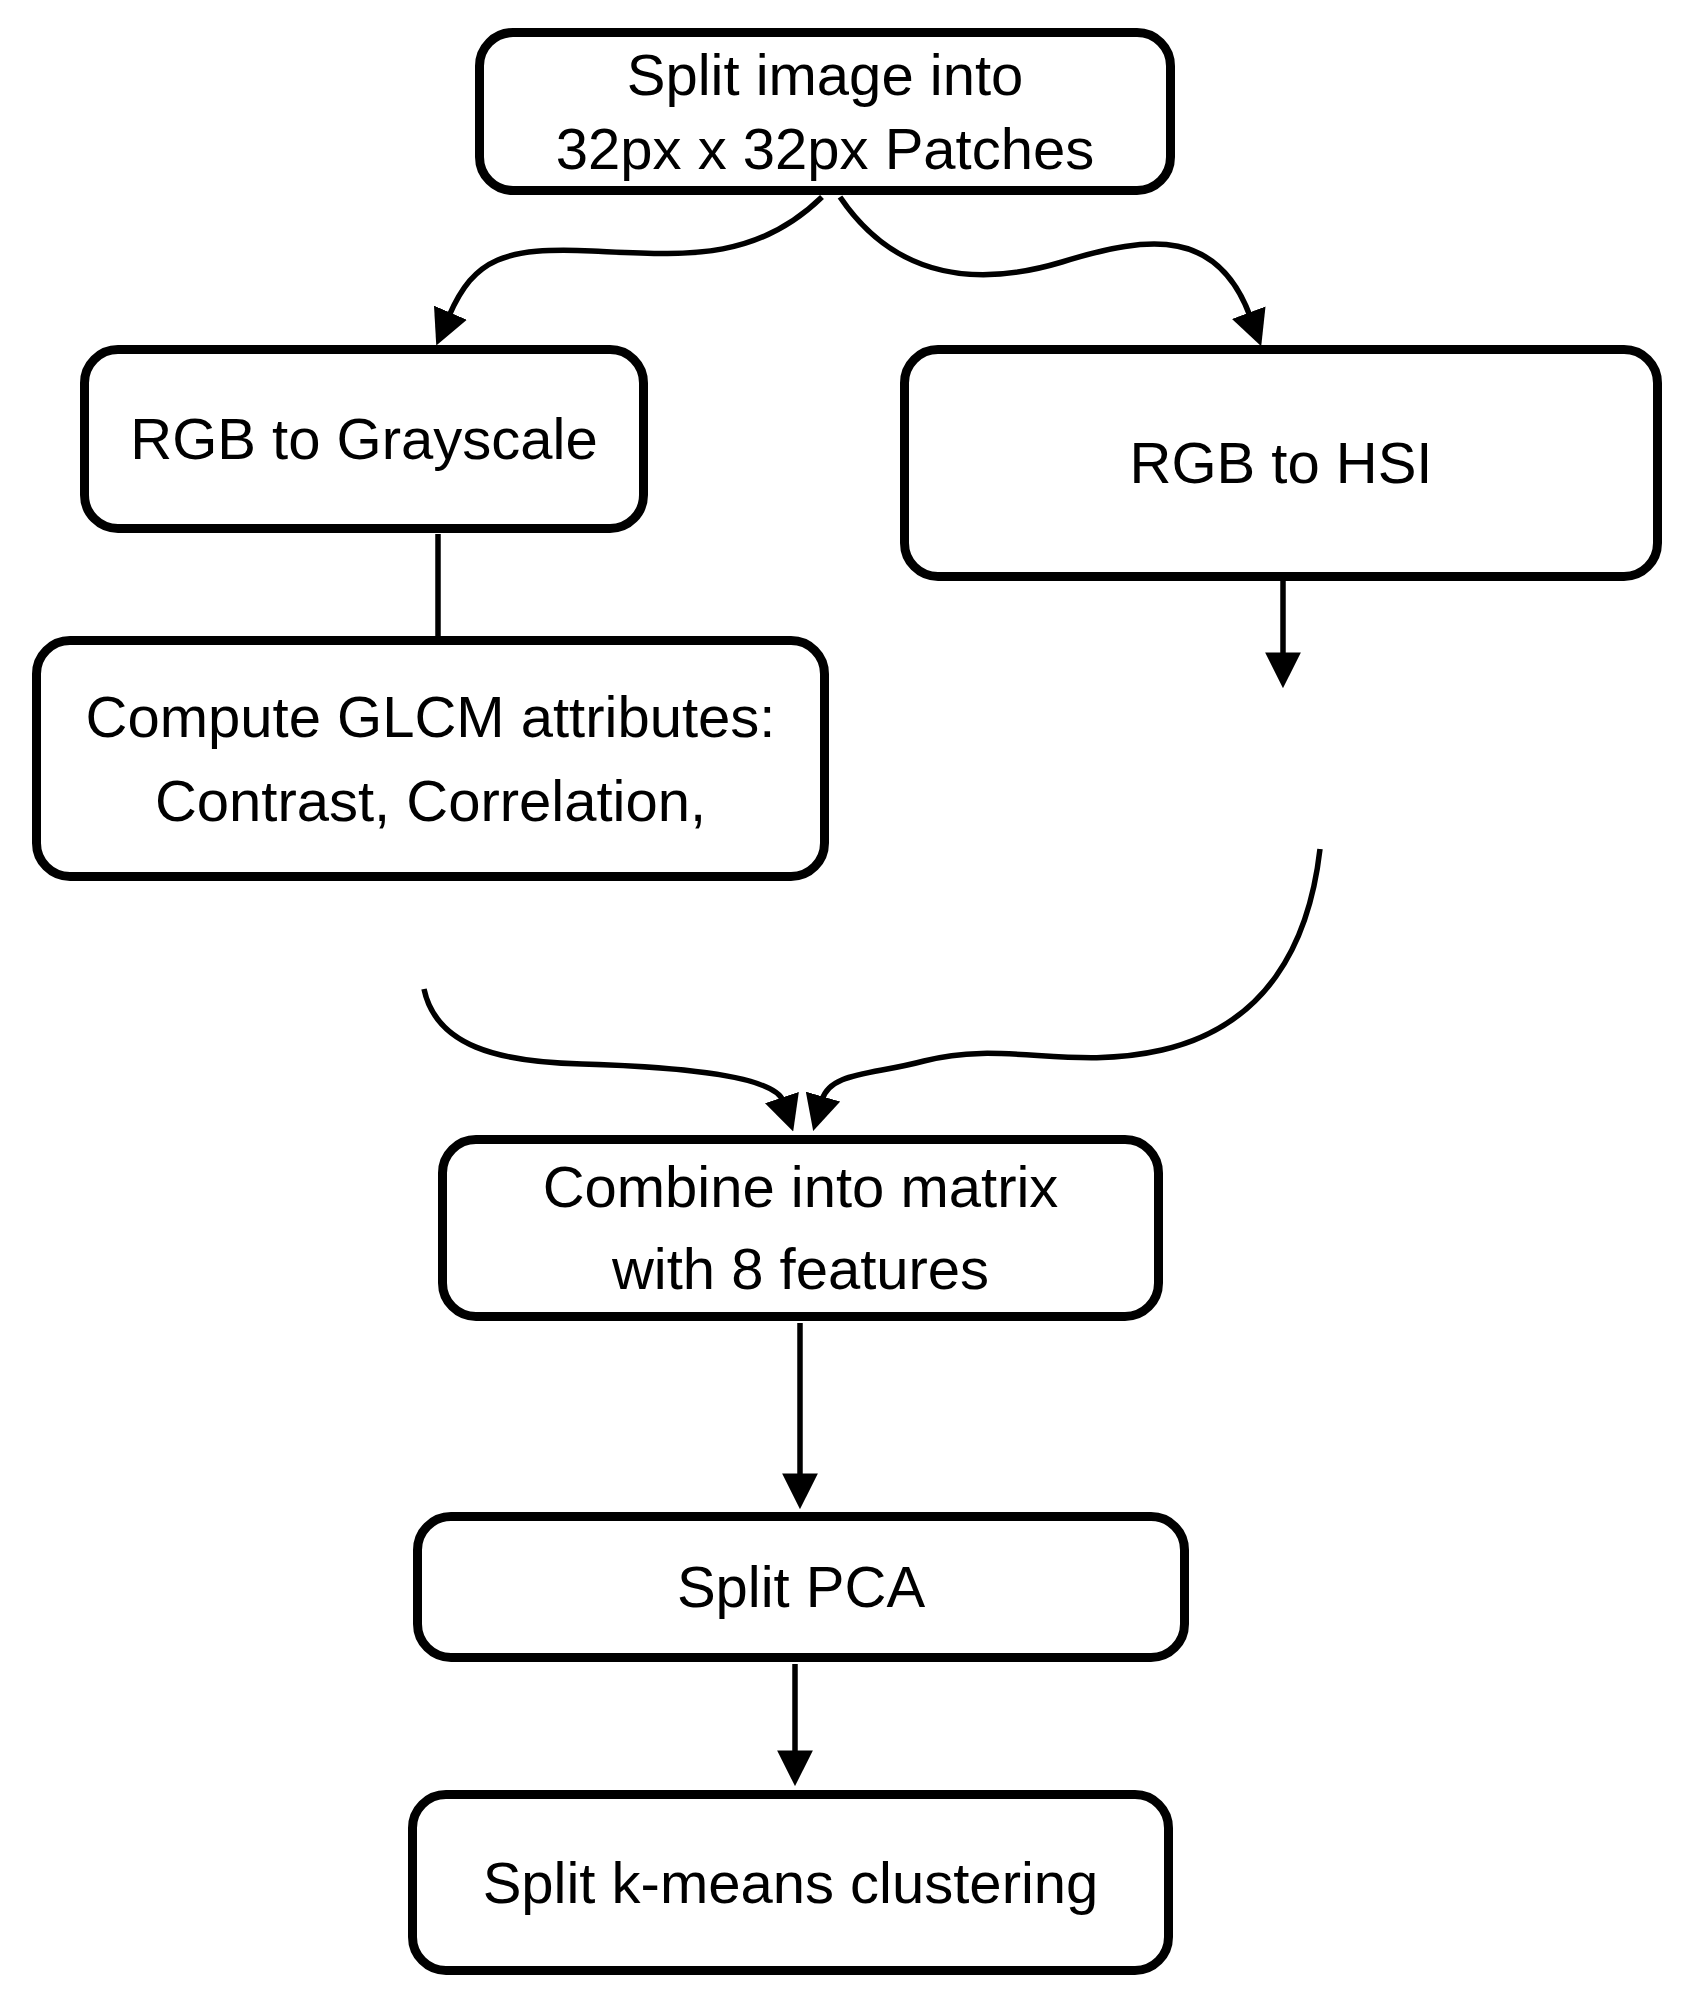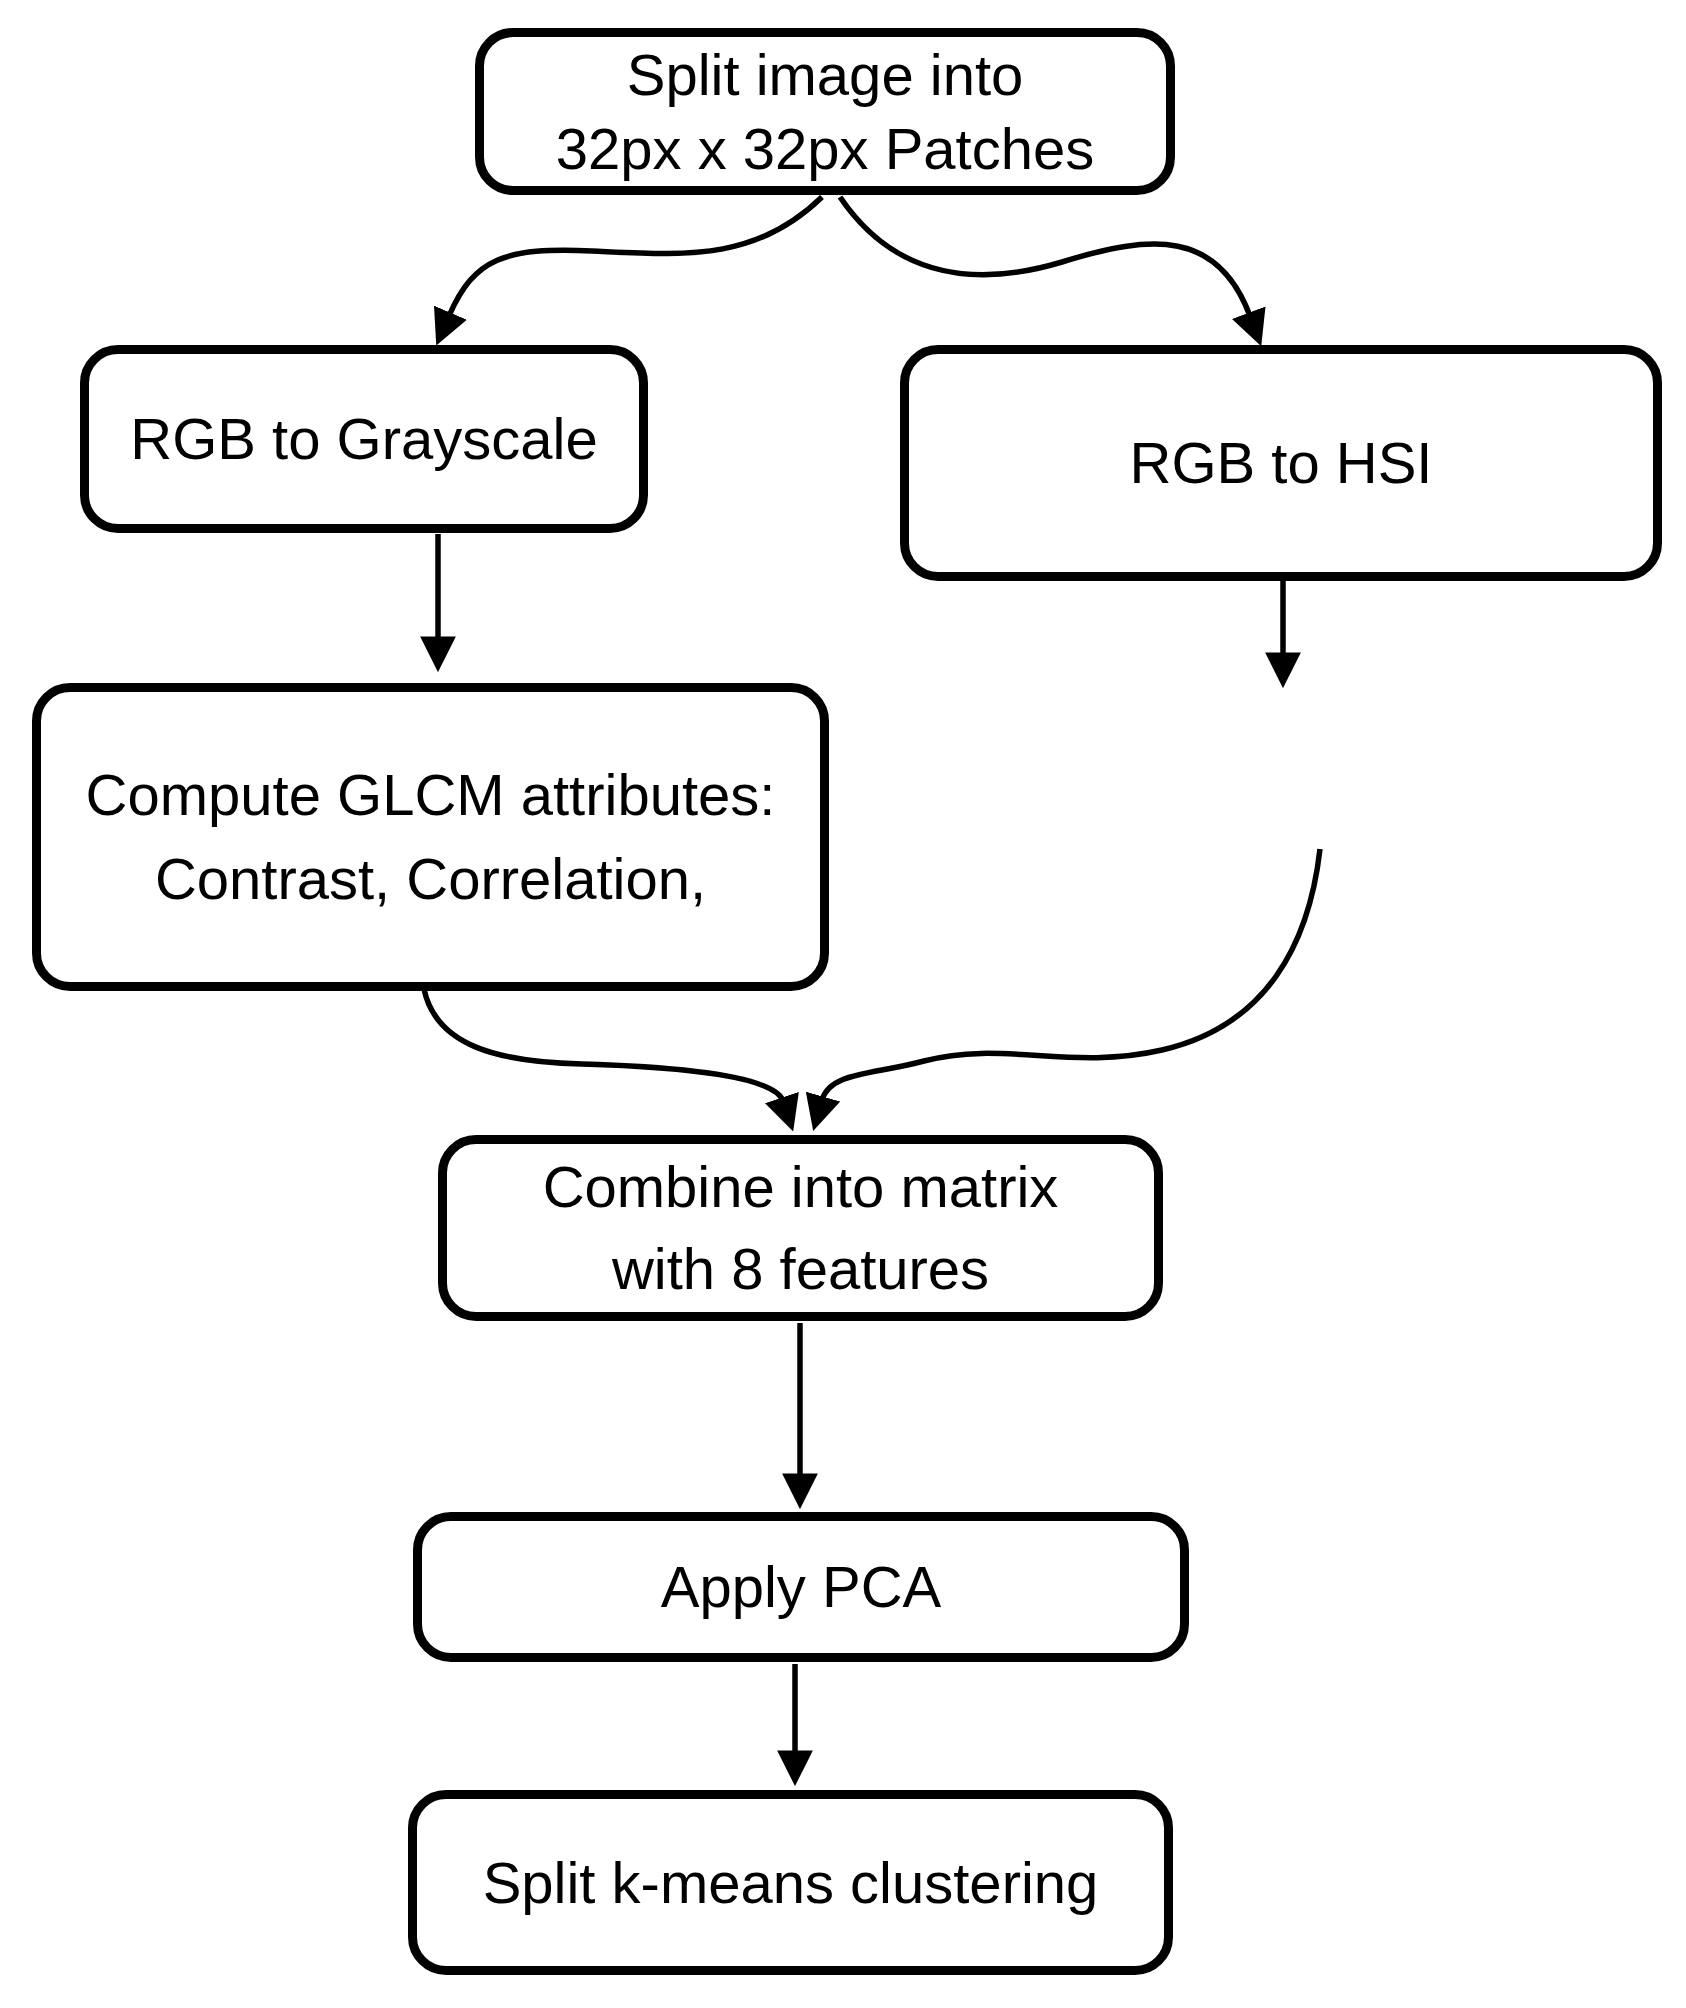--- a/index.html
+++ b/index.html
@@ -37,21 +37,21 @@
     text-align: center;
     font-size: 58px;
     line-height: 74px;
     white-space: nowrap;
   }
   .node .line { display: block; }
 
   #node-split    { left: 475px;  top: 28px;   width: 700px; height: 167px; text-align: center; }
   #node-gray     { left: 80px;   top: 345px;  width: 568px; height: 188px; }
   #node-hsi      { left: 900px;  top: 345px;  width: 762px; height: 236px; }
-  #node-glcm     { left: 32px;   top: 683px;  width: 797px; height: 308px; line-height: 84px; }
+  #node-glcm     { left: 32px;   top: 636px;  width: 797px; height: 245px; line-height: 84px; }
   #node-moments  { left: 915px;  top: 693px;  width: 750px; height: 154px;
                    align-items: flex-start; text-align: left; padding-left: 118px; }
   #node-combine  { left: 438px;  top: 1135px; width: 725px; height: 186px; line-height: 82px; }
   #node-pca      { left: 413px;  top: 1512px; width: 776px; height: 150px; }
   #node-kmeans   { left: 408px;  top: 1790px; width: 765px; height: 185px; }
 </style>
 </head>
 <body>
 
 <div class="canvas">
@@ -92,20 +92,20 @@
     <span class="line">Contrast, Correlation,</span>
   </div>
 
 
   <div class="node" id="node-combine">
     <span class="line">Combine into matrix</span>
     <span class="line">with 8 features</span>
   </div>
 
   <div class="node" id="node-pca">
-    <span class="line">Apply PCA</span>
+    <span class="line">Split PCA</span>
   </div>
 
   <div class="node" id="node-kmeans">
     <span class="line">Split k-means clustering</span>
   </div>
 
 </div>
 
 </body></html>

